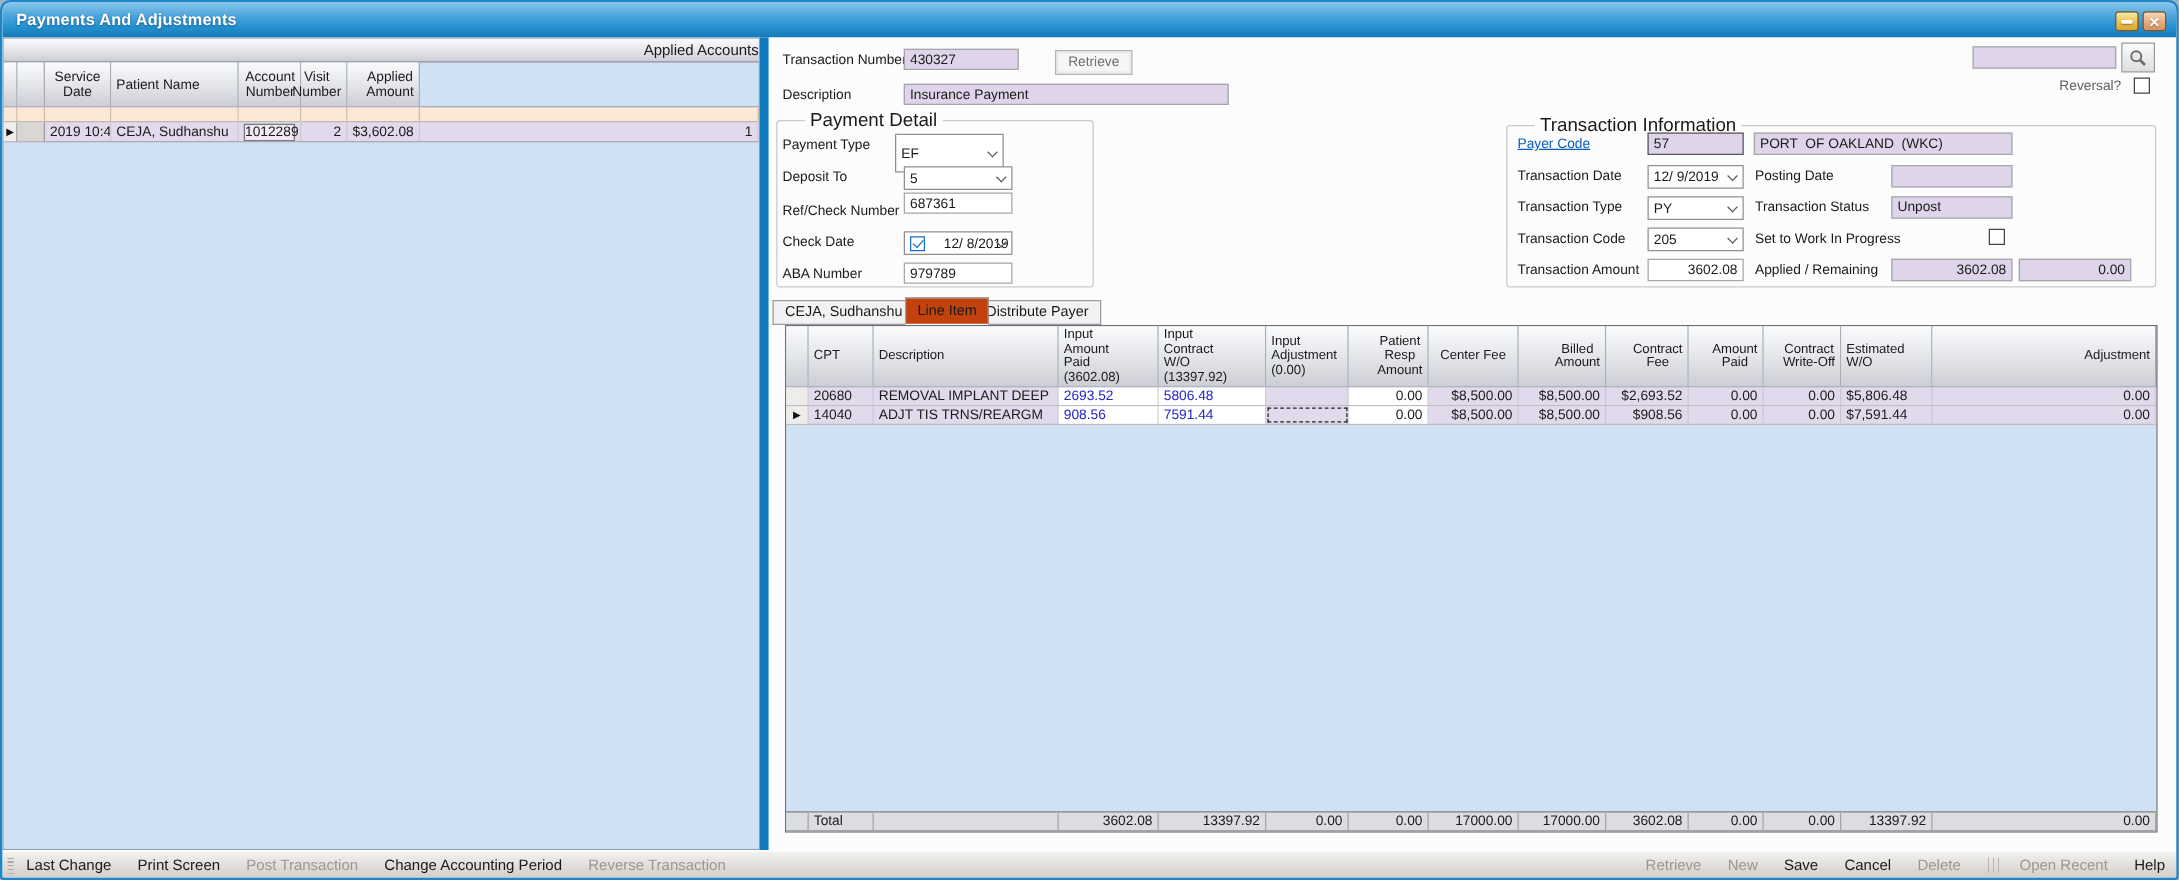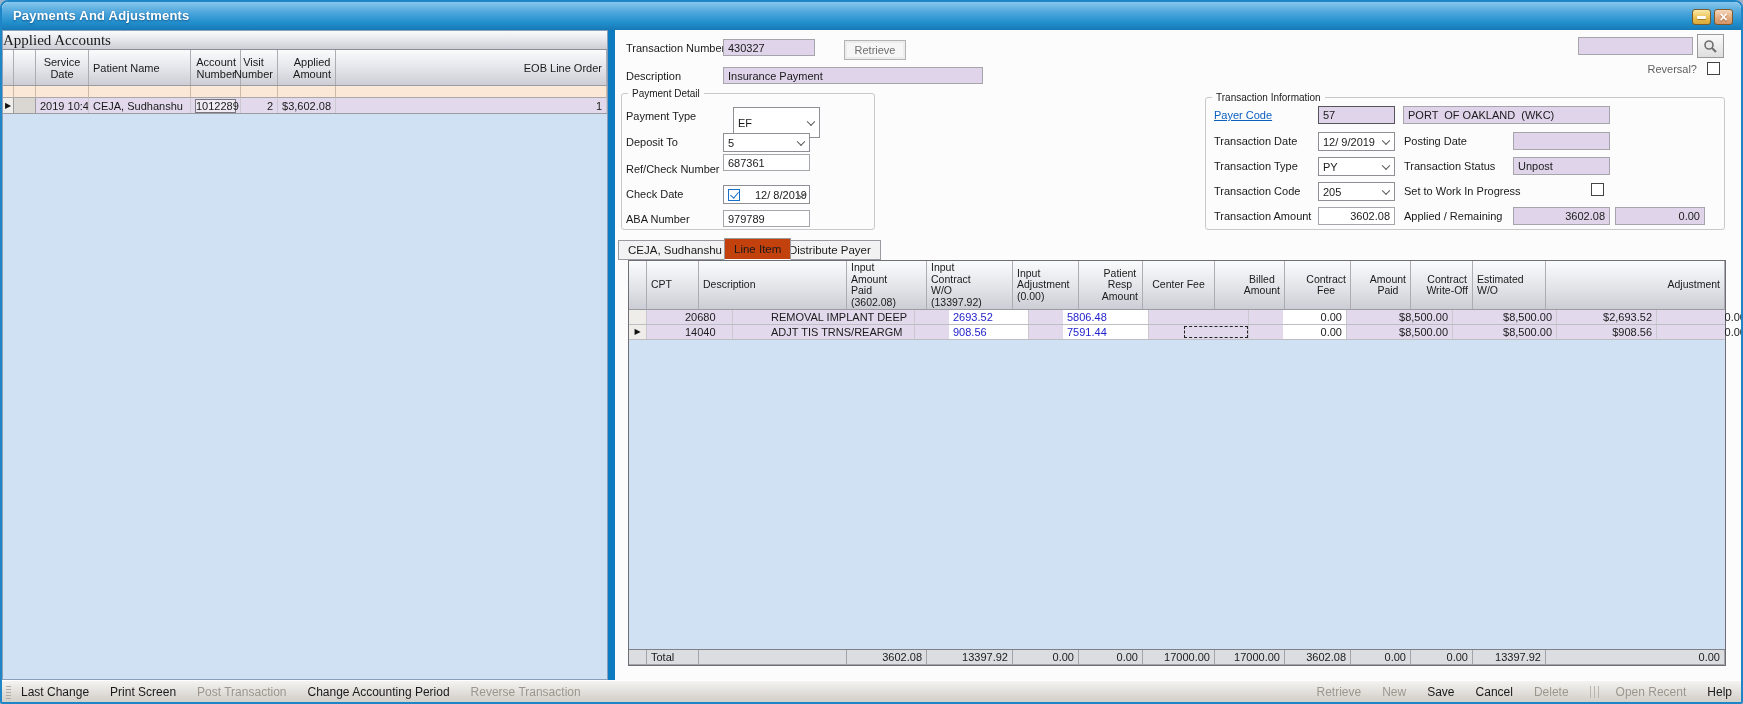--- a/index.html
+++ b/index.html
@@ -34,27 +34,27 @@
   .grad-header { background:linear-gradient(#FAFBFC,#E3E4E9 55%,#CDCED5); }
   .field { border:1px solid #A5A5AB; padding:0 4px; display:flex; align-items:center; overflow:hidden; white-space:pre; }
   .lav { background:#DFD4EA; }
   .white { background:#fff; }
   .combo { border:1px solid #8F8F96; background:#fff; display:flex; align-items:center; padding-left:4px; position:relative; }
   .chev { position:absolute; right:5px; top:50%; width:6px; height:6px; border-right:1.6px solid #5A5A5A;
     border-bottom:1.6px solid #5A5A5A; transform:translateY(-70%) rotate(45deg); }
   .checkbox { width:13px; height:13px; border:1px solid #444; background:#fff; display:inline-block; }
   .link { color:#0B5FBF; text-decoration:underline; cursor:pointer; }
   fieldset { border:1px solid #C9C9C9; border-radius:3px; position:absolute; }
-  legend { font-size:10px; margin-left:6px; padding:0 4px; color:#1a1a1a; }
+  legend { font-size:15px; margin-left:22px; padding:0 4px; color:#1a1a1a; }
   .abs { position:absolute; }
   .lbl { position:absolute; white-space:nowrap; }
   .pre { white-space:pre-line; }
 
   
-  .aa-title { height:19px; line-height:18px; text-align:left; border-bottom:1px solid #8E8E96; font-size:15px;font-family:Liberation Serif, serif; }
+  .aa-title { height:19px; line-height:18px; text-align:right; border-bottom:1px solid #8E8E96; font-size:12px; }
   .aa-cols { display:grid; grid-template-columns:11px 22px 53px 102px 50px 37px 58px 1fr; }
   .aa-hrow { height:36px; border-bottom:1px solid #9B9BA2; }
   .aa-hcell { border-right:1px solid #ACACB2; display:flex; align-items:center; padding:0 4px; font-size:11px; }
   .aa-frow { height:12px; }
   .aa-fcell { background:#FCE8D7; border-right:1px solid #CDBBA8; border-bottom:1px solid #A9A9A9; }
   .aa-drow { height:16px; background:#E3D9ED; border-bottom:1px solid #9B9BA2; font-size:11px; }
   .aa-dcell { border-right:1px solid #C9C9CF; display:flex; align-items:center; padding:0 4px; overflow:hidden; white-space:nowrap; }
   .aa-fill { flex:1; background:#D1E1F4; }
   .selcell { background:#EFEDEA; border-right:1px solid #9B9BA2; display:flex; align-items:center; justify-content:center; padding:0; }
   .graycell { background:#DAD6D2; border-right:1px solid #9B9BA2; }
@@ -68,21 +68,21 @@
     background:#F2F2F2; font-size:11.5px; cursor:pointer; }
   .tab.active { background:#c2410c; height:22px; line-height:21px; z-index:3; border-bottom-color:#fff; }
 
   
   .cpt-table { position:absolute; left:13px; top:230px; width:1098px; height:406px;
     border:1px solid #6E6E74; display:flex; flex-direction:column; background:#D1E1F4; }
   .cpt-title { height:18px; line-height:17px; text-align:center; border-bottom:1px solid #8E8E96; font-size:11.5px; }
   .cpt-cols { display:grid; grid-template-columns:18px 52px 148px 80px 86px 66px 64px 72px 70px 66px 60px 62px 73px minmax(0,1fr); }
   .cpt-hrow { border-bottom:1px solid #9B9BA2; height:49px; }
   .cpt-hcell { border-right:1px solid #ACACB2; display:flex; align-items:center; padding:1px 4px; font-size:10.5px; line-height:11.5px; overflow:hidden; }
-  .cpt-drow { height:15px; background:#E3D9ED; border-bottom:1px solid #BDBDC4; font-size:11px;gap:34px; }
+  .cpt-drow { height:15px; background:#E3D9ED; border-bottom:1px solid #BDBDC4; font-size:11px; }
   .cpt-dcell { border-right:1px solid #C9C9CF; display:flex; align-items:center; padding:0 4px; overflow:hidden; white-space:nowrap; line-height:14px; }
   .blueval { color:#2323CC; background:#fff; }
   .whiteval { background:#fff; }
   .focus-cell { outline:1px dashed #222; outline-offset:-2px; }
   .cpt-fill { flex:1; background:#D1E1F4; }
   .cpt-trow { height:16px; background:#DCDDE0; border-top:1px solid #808086; font-size:11px; }
   .cpt-tcell { border-right:1px solid #A3A3A9; border-bottom:1px solid #A3A3A9; display:flex; align-items:center; padding:0 4px; overflow:hidden; white-space:nowrap; }
 
   
   .search-btn { position:absolute; left:1082px; top:4px; width:27px; height:24px; border:1px solid #9A9A9A;
@@ -125,21 +125,20 @@
       <div class="aa-hcell grad-header"></div>
       <div class="aa-hcell grad-header c pre">Service
 Date</div>
       <div class="aa-hcell grad-header pre">Patient Name</div>
       <div class="aa-hcell grad-header r pre">Account
 Number</div>
       <div class="aa-hcell grad-header r pre">Visit
 Number</div>
       <div class="aa-hcell grad-header r pre">Applied
 Amount</div>
-      <div class="aa-hcell grad-header r">EOB Line Order</div>
     </div>
 
     <div class="aa-cols aa-frow">
       <div class="aa-fcell"></div>
       <div class="aa-fcell"></div>
       <div class="aa-fcell"></div>
       <div class="aa-fcell"></div>
       <div class="aa-fcell"></div>
       <div class="aa-fcell"></div>
       <div class="aa-fcell"></div>
@@ -183,21 +182,21 @@
     <span class="lbl" style="left:11px; top:40px;">Description</span>
     <div class="field lav abs" style="left:108px; top:37px; width:260px; height:17px;">Insurance Payment</div>
 
     <span class="lbl" style="left:1000px; top:33px; width:82px; text-align:right; color:#5F5F5F;">Reversal?</span>
     <span class="checkbox abs" style="left:1092px; top:32px;"></span>
 
     <fieldset style="left:6px; top:58px; width:254px; height:142px;">
       <legend>Payment Detail</legend>
     </fieldset>
     <span class="lbl" style="left:11px; top:80px;">Payment Type</span>
-    <div class="combo abs" style="left:118px; top:77px; width:87px; height:31px;">
+    <div class="combo abs" style="left:101px; top:77px; width:87px; height:31px;">
       <span>EF</span>
       <span class="chev"></span>
     </div>
     <span class="lbl" style="left:11px; top:106px;">Deposit To</span>
     <div class="combo abs" style="left:108px; top:103px; width:87px; height:19px;">
       <span>5</span>
       <span class="chev"></span>
     </div>
     <span class="lbl" style="left:11px; top:133px;">Ref/Check Number</span>
     <div class="field white abs" style="left:108px; top:124px; width:87px; height:17px;">687361</div>

